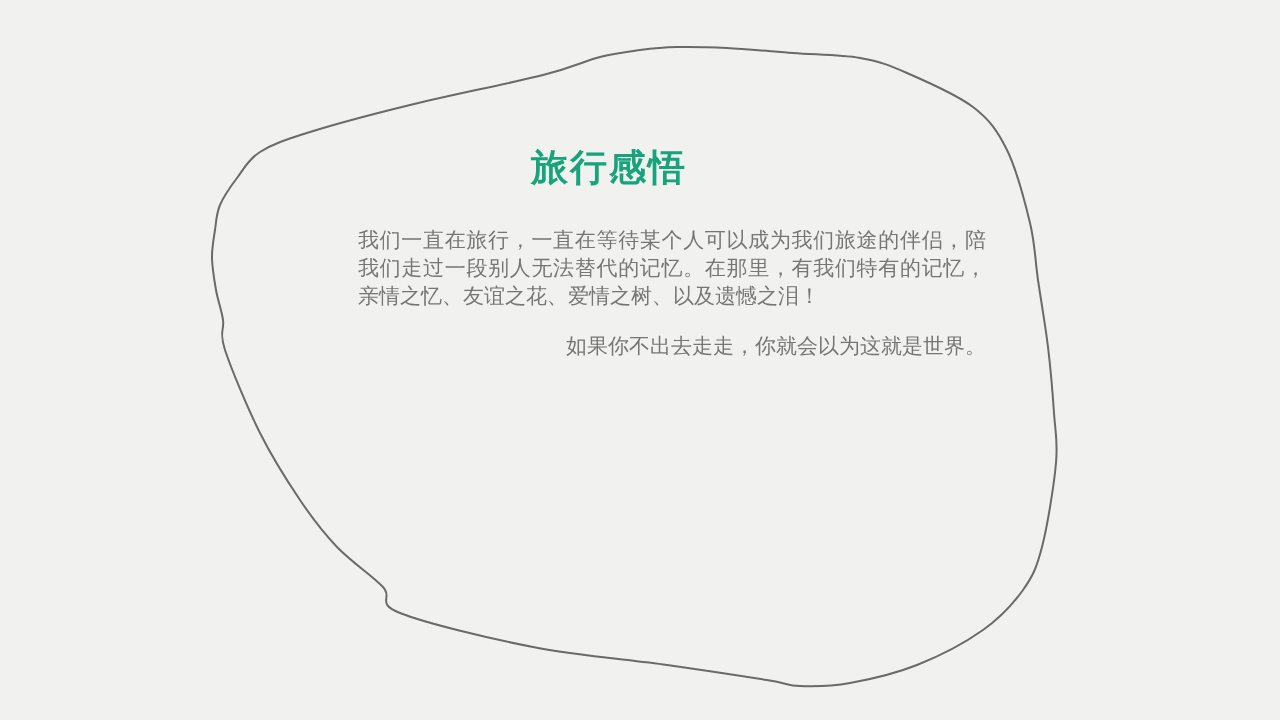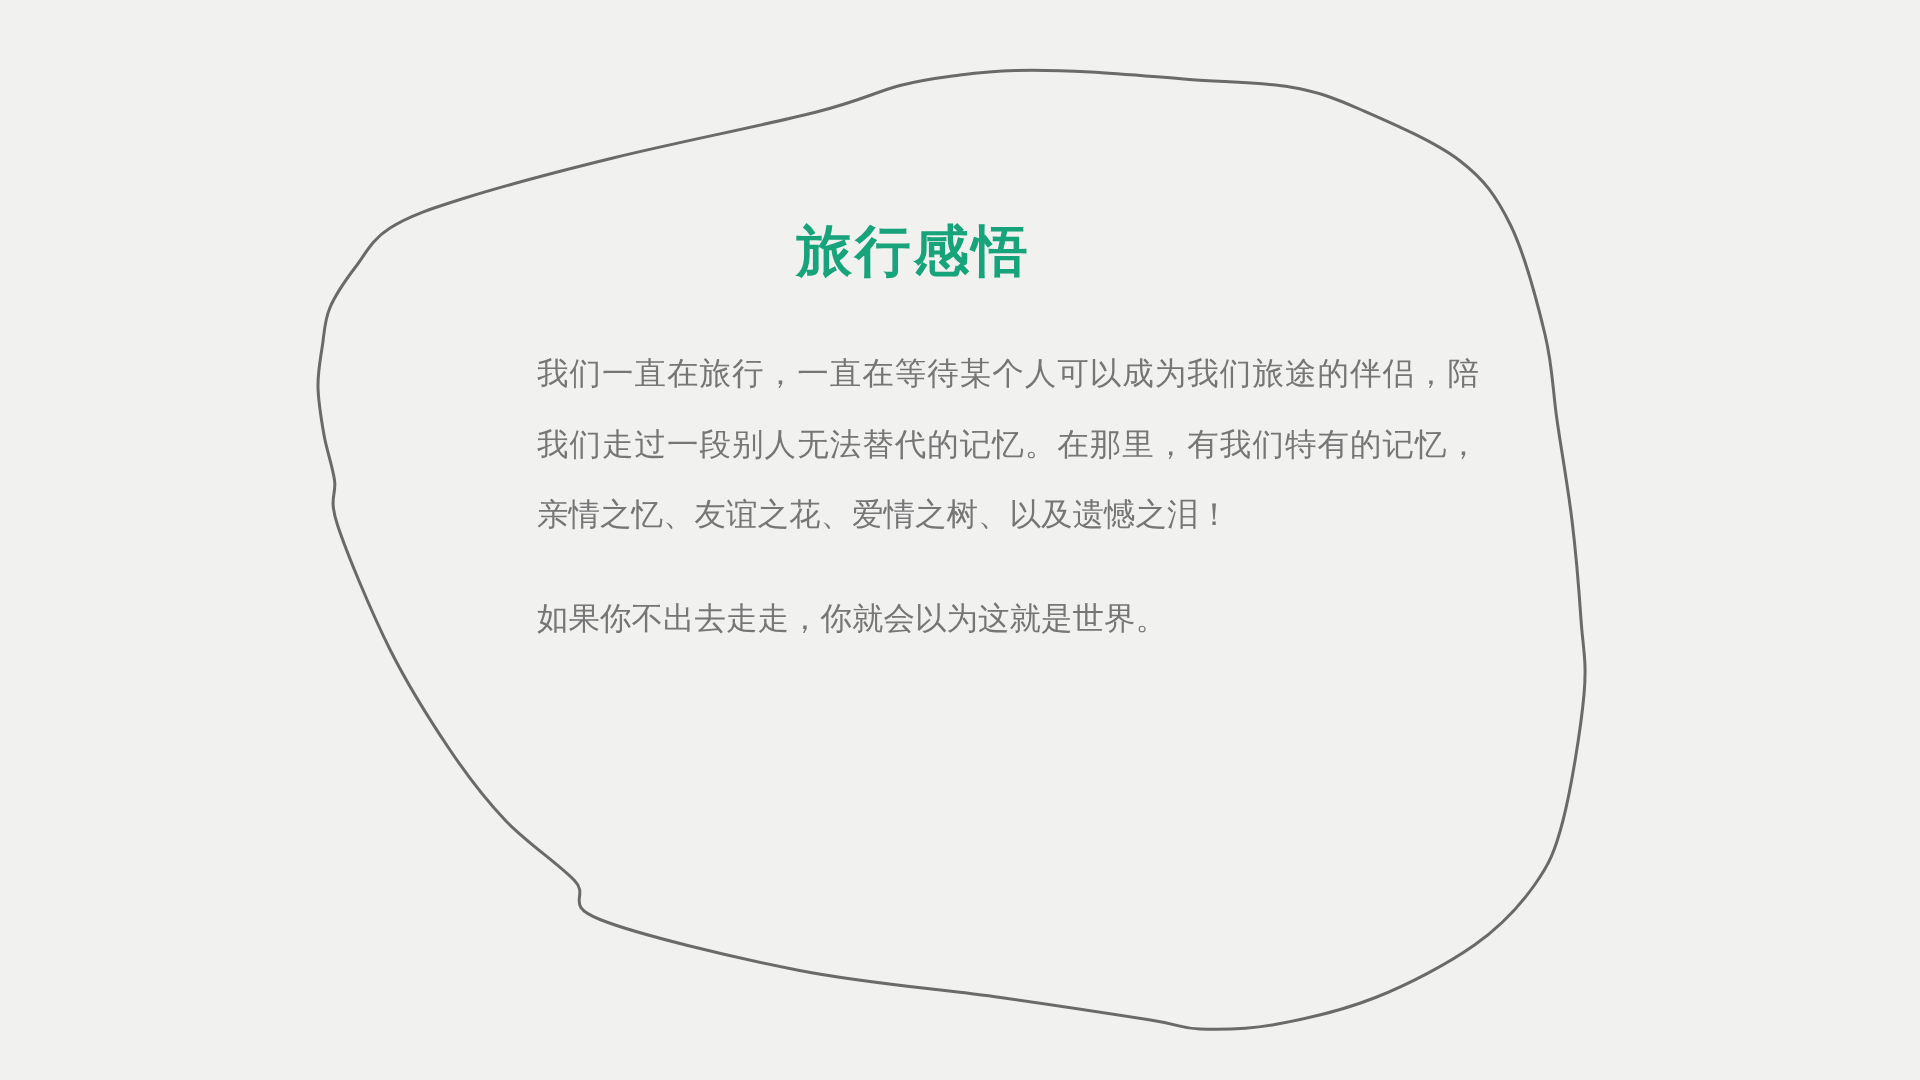--- a/index.html
+++ b/index.html
@@ -46,29 +46,29 @@
     letter-spacing: 2px;
     color: var(--title);
   }
   .body-text {
     position: absolute;
     left: 358px;
     top: 226px;
     width: 628px;
     color: var(--body-text);
     font-size: 21px;
-    line-height: 47px;
+    line-height: 28px;
     font-weight: 300;
   }
   .body-text p {
     text-align: justify;
     word-break: break-all;
   }
   .body-text p.para-2 { margin-top: 7px; }
-  .body-text p.para-3 { margin-top: 22px; text-align: left; }
+  .body-text p.para-3 { margin-top: 22px; text-align: right; }
 </style>
 </head>
 <body>
 
 <div class="slide">
 
   <svg class="blob-svg" viewBox="0 0 1280 720" aria-hidden="true">
     <path id="blob-path" d="M677,47C691.5,46.7 707.7,47.0 727,48C746.3,49.0 770.8,51.3 793,53C815.2,54.7 841.0,54.7 860,58C879.0,61.3 888.2,64.8 907,73C925.8,81.2 956.3,94.2 973,107C989.7,119.8 997.5,130.7 1007,150C1016.5,169.3 1024.8,201.3 1030,223C1035.2,244.7 1035.0,259.3 1038,280C1041.0,300.7 1045.3,324.8 1048,347C1050.7,369.2 1052.7,393.7 1054,413C1055.3,432.3 1058.0,440.7 1056,463C1054.0,485.3 1047.5,525.8 1042,547C1036.5,568.2 1032.8,576.2 1023,590C1013.2,603.8 1000.7,617.5 983,630C965.3,642.5 939.2,656.2 917,665C894.8,673.8 869.5,679.5 850,683C830.5,686.5 813.8,686.5 800,686C786.2,685.5 789.2,683.5 767,680C744.8,676.5 706.0,670.5 667,665C628.0,659.5 577.5,655.7 533,647C488.5,638.3 425.0,623.0 400,613C375.0,603.0 393.5,598.0 383,587C372.5,576.0 350.8,561.5 337,547C323.2,532.5 312.8,519.0 300,500C287.2,481.0 272.5,458.0 260,433C247.5,408.0 231.2,368.8 225,350C218.8,331.2 224.5,330.0 223,320C221.5,310.0 217.8,300.3 216,290C214.2,279.7 212.2,268.0 212,258C211.8,248.0 213.7,238.8 215,230C216.3,221.2 216.3,213.7 220,205C223.7,196.3 230.3,186.8 237,178C243.7,169.2 247.8,159.7 260,152C272.2,144.3 285.0,139.8 310,132C335.0,124.2 371.2,114.5 410,105C448.8,95.5 511.3,83.0 543,75C574.7,67.0 583.8,61.2 600,57C616.2,52.8 627.2,51.7 640,50C652.8,48.3 662.5,47.3 677,47Z"></path>
   </svg>
 

